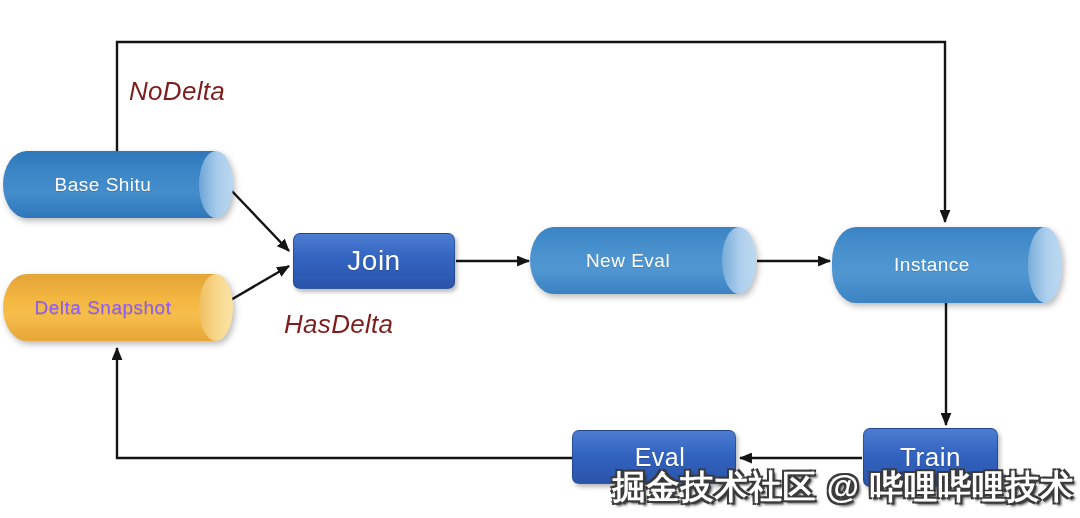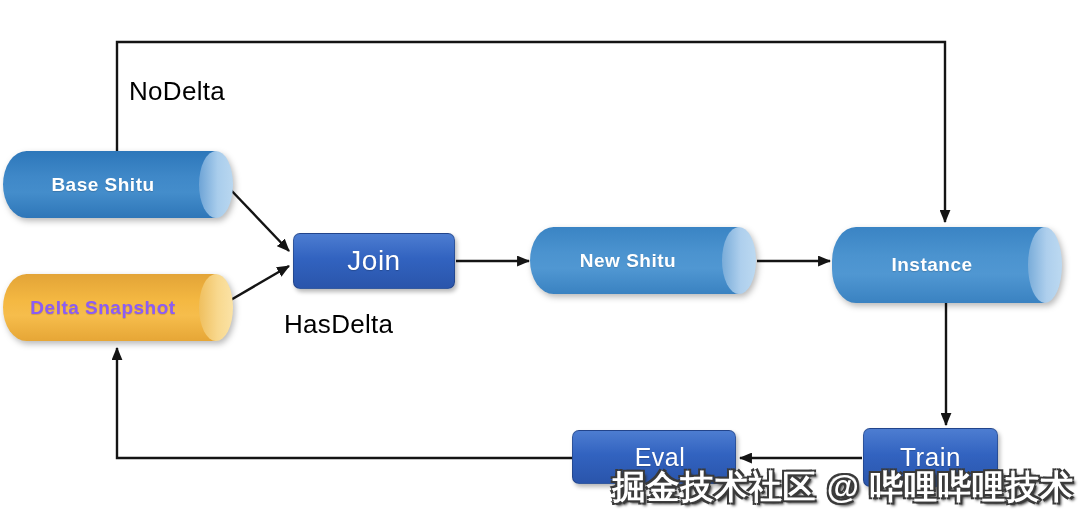--- a/index.html
+++ b/index.html
@@ -5,21 +5,21 @@
   * { margin:0; padding:0; box-sizing:border-box; }
   body { background:#ffffff; font-family:"Liberation Sans", sans-serif; }
   .stage {
     position:relative; width:1080px; height:518px;
     background:#ffffff; overflow:hidden;
   }
   svg.wires { position:absolute; left:0; top:0; width:1080px; height:518px; }
   svg.wires polyline, svg.wires line { fill:none; stroke:#141414; stroke-width:2.4; }
 
   
-  .cyl { position:absolute; filter:drop-shadow(2px 3px 3px rgba(0,0,0,0.28));font-weight:bold; }
+  .cyl { position:absolute; filter:drop-shadow(2px 3px 3px rgba(0,0,0,0.28)); }
   .cyl .body {
     position:absolute; left:0; top:0; bottom:0; right:14px;
     border-radius:24px 6px 6px 24px / 34px 6px 6px 34px;
   }
   .cyl .cap {
     position:absolute; right:0; top:0; width:34px; height:100%;
     border-radius:50%;
   }
   .cyl .lbl {
     position:absolute; left:0; right:30px; top:0; bottom:0;
@@ -41,21 +41,21 @@
     background:linear-gradient(180deg,#4d7dd1 0%,#3263c0 45%,#2a55ab 100%);
     border:1px solid rgba(25,48,100,0.45);
     box-shadow:2px 3px 4px rgba(0,0,0,0.28);
     display:flex; align-items:center; justify-content:center;
     color:#ffffff; letter-spacing:0.5px;
     text-shadow:0 1px 1px rgba(0,0,0,0.2);
   }
 
   
   .edge-label {
-    position:absolute; color:#000000; font-size:26px; letter-spacing:0.3px;
+    position:absolute; color:#7f1d1d; font-size:26px; letter-spacing:0.3px;font-style:italic;
   }
 
   
   .watermark {
     position:absolute; right:6px; bottom:8px;
     font-size:33px; font-weight:bold; color:#ffffff; letter-spacing:1px;
     text-shadow:-2px -2px 0 #3a3a3a, 2px -2px 0 #3a3a3a,
                 -2px 2px 0 #3a3a3a, 2px 2px 0 #3a3a3a,
                  3px 3px 3px #2a2a2a;
     white-space:nowrap;
@@ -97,21 +97,21 @@
     <div class="lbl">Delta Snapshot</div>
   </div>
 
   <div class="proc" style="left:293px; top:233px; width:162px; height:56px; font-size:28px;">
     <span>Join</span>
   </div>
 
   <div class="cyl cyl-blue2" style="left:530px; top:227px; width:226px; height:67px;">
     <div class="body"></div>
     <div class="cap"></div>
-    <div class="lbl">New Shitu</div>
+    <div class="lbl">New Eval</div>
   </div>
 
   <div class="cyl cyl-blue2" style="left:832px; top:227px; width:230px; height:76px;">
     <div class="body"></div>
     <div class="cap"></div>
     <div class="lbl">Instance</div>
   </div>
 
   <div class="proc" style="left:863px; top:428px; width:135px; height:59px; font-size:26px;">
     <span>Train</span>

